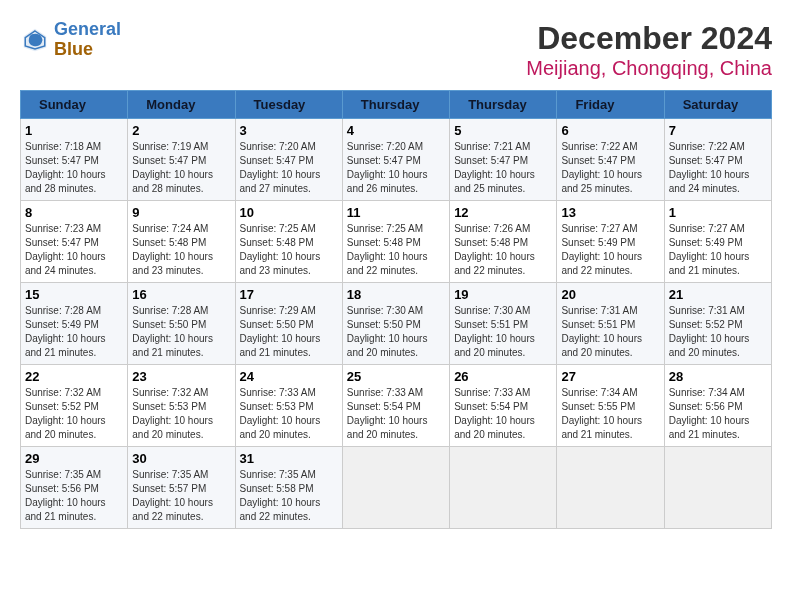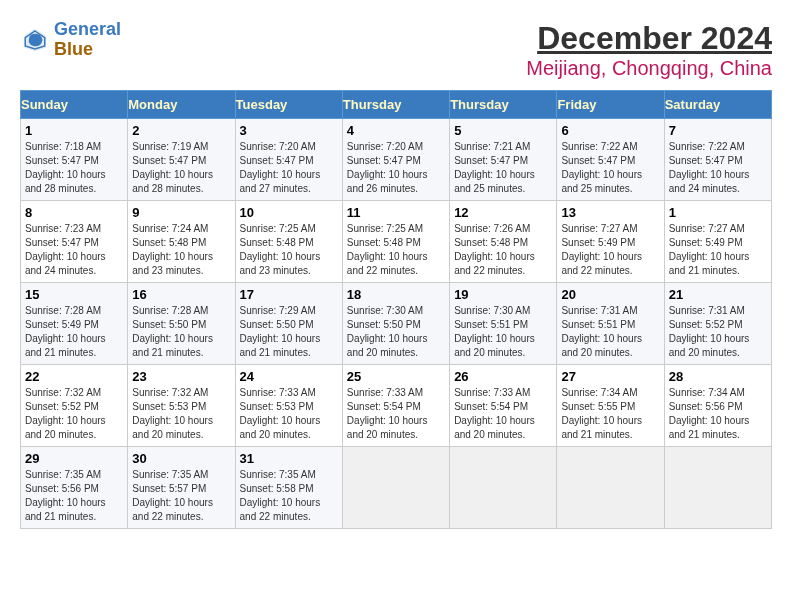--- a/index.html
+++ b/index.html
@@ -23,35 +23,34 @@
     }
     .logo-icon {
       width: 30px;
       height: 30px;
     }
     .title-area { text-align: right; }
     .month-title {
       font-size: 32px;
       font-weight: bold;
       color: #333;
-      text-decoration: underline;
     }
     .location-title {
       font-size: 20px;
       color: #be185d;
     }
     table {
       width: 100%;
       border-collapse: collapse;
       font-size: 11px;
     }
     thead th {
       background-color: #3a7abf;
-      color: #fef9c3;
-      padding: 6px 0;
+      color: #0f172a;
+      padding: 6px 18px;
       text-align: left;
       font-size: 13px;
       font-weight: bold;
       border: 1px solid #5a9ad0;
     }
     tbody td {
       border: 1px solid #ccc;
       vertical-align: top;
       padding: 4px;
       width: calc(100% / 7);

